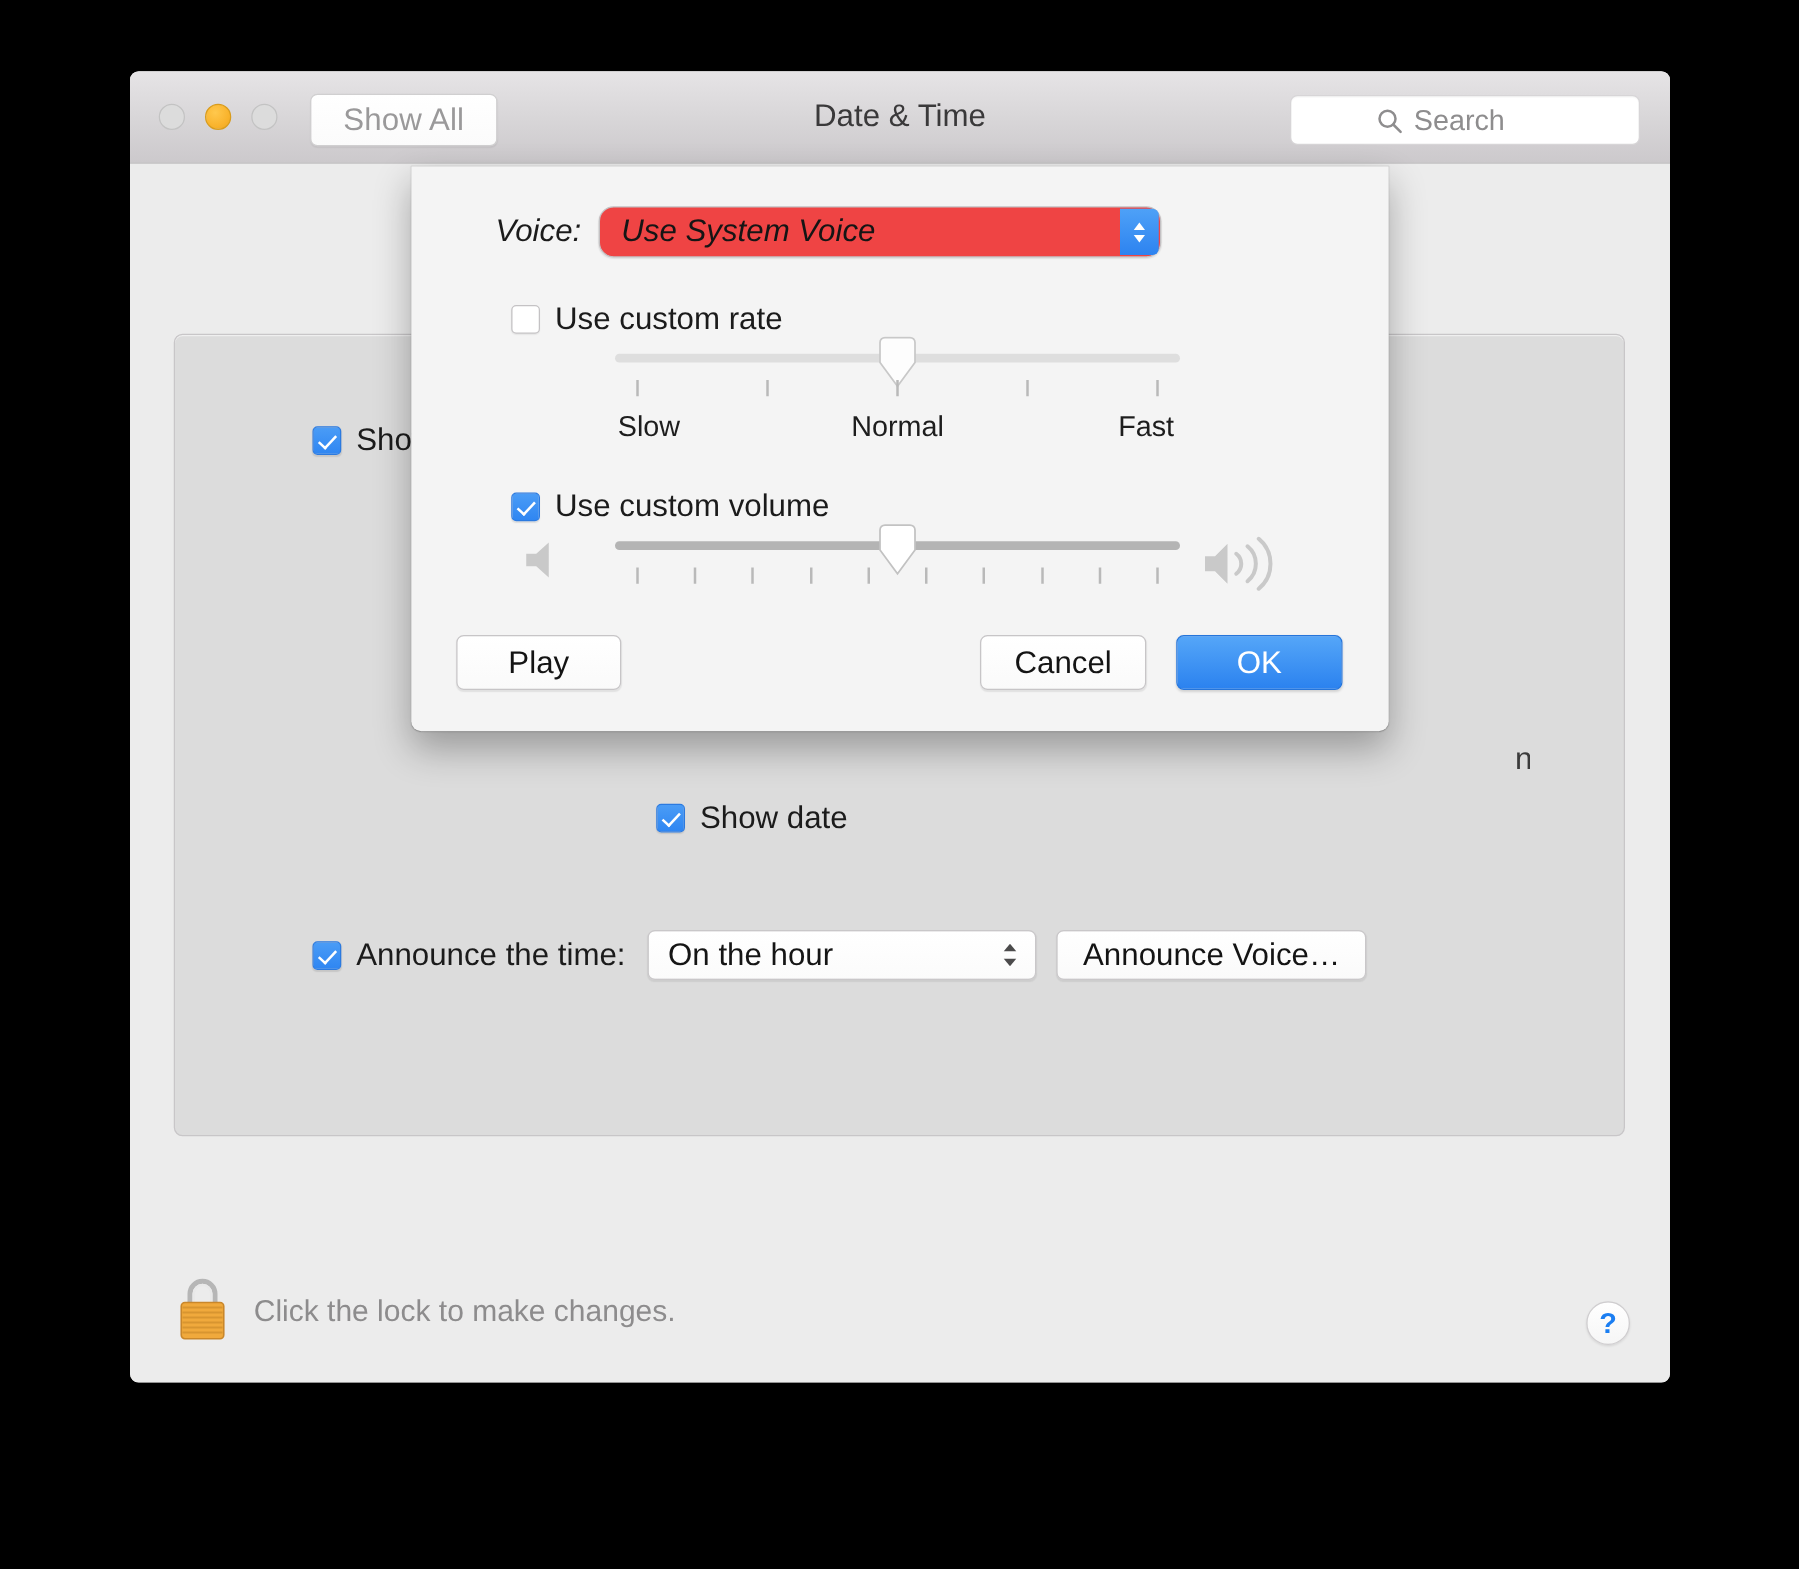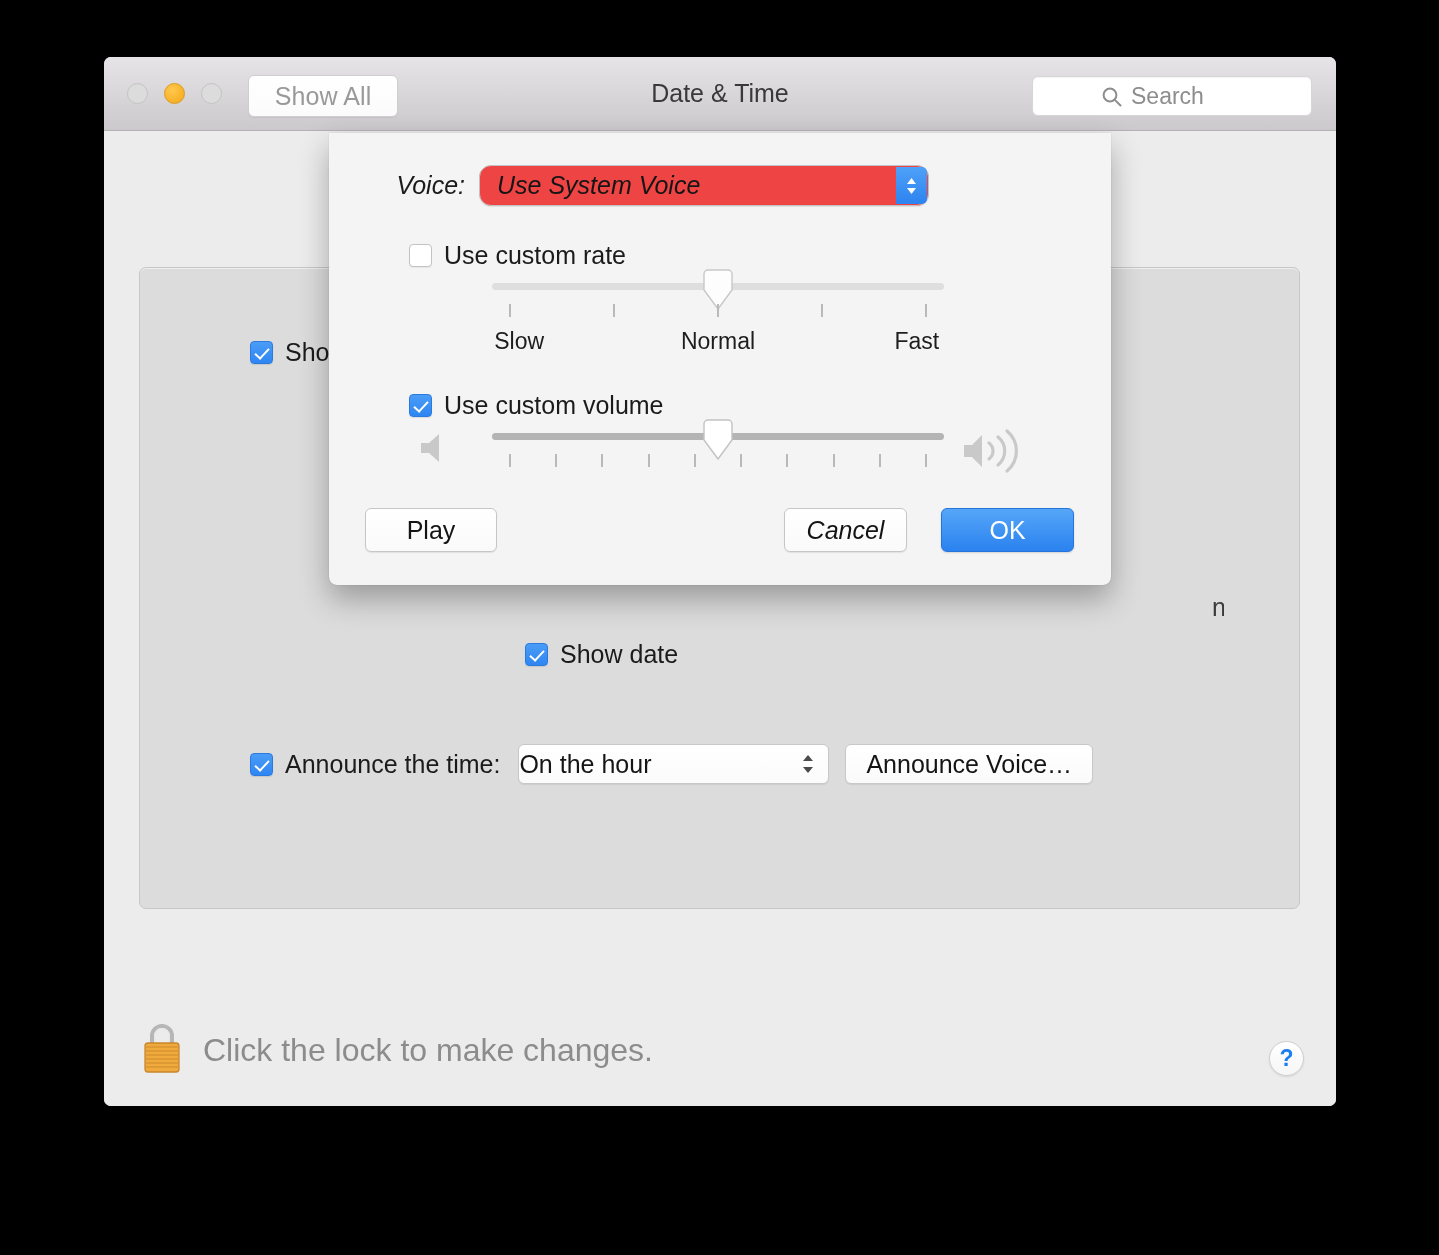--- a/index.html
+++ b/index.html
@@ -181,20 +181,21 @@
     border-radius: 6px;
     box-shadow: 0 1px 1px rgba(0,0,0,0.07);
     display: flex;
     align-items: center;
     position: relative;
     box-sizing: border-box;
   }
   .popup-text {
     font-size: 25px;
     color: #151515;
+    padding-left: 15px;
   }
   .chev-gray {
     position: absolute;
     right: 13px;
     top: 50%;
     transform: translateY(-50%);
     width: 14px;
     height: 26px;
   }
 
@@ -216,21 +217,21 @@
   
   #lock-area {
     position: absolute;
     left: 35px;
     bottom: 26px;
     display: flex;
     align-items: center;
   }
   #lock-text {
     margin-left: 18px;
-    font-size: 32px;
+    font-size: 24px;
     color: #8d8c8d;
   }
   #help-btn {
     position: absolute;
     right: 32px;
     bottom: 30px;
     width: 33px;
     height: 33px;
     border-radius: 50%;
     background: linear-gradient(to bottom, #ffffff 0%, #f6f6f6 100%);
@@ -386,26 +387,25 @@
   #play-btn {
     left: 36px;
     width: 132px;
     background: linear-gradient(to bottom, #ffffff 0%, #fafafa 100%);
     border: 1px solid #c7c5c7;
     box-shadow: 0 1px 1px rgba(0,0,0,0.08);
     color: #141414;
   }
   #cancel-btn {
     left: 455px;
-    width: 123px;
+    width: 133px;
     background: linear-gradient(to bottom, #ffffff 0%, #fafafa 100%);
     border: 1px solid #c7c5c7;
     box-shadow: 0 1px 1px rgba(0,0,0,0.08);
     color: #141414;
-    font-style: italic;
   }
   #ok-btn {
     left: 612px;
     width: 133px;
     background: linear-gradient(to bottom, #55a6f8 0%, #2b82ef 100%);
     border: 1px solid #2575db;
     box-shadow: 0 1px 2px rgba(0,0,0,0.14);
     color: #ffffff;
   }
 

